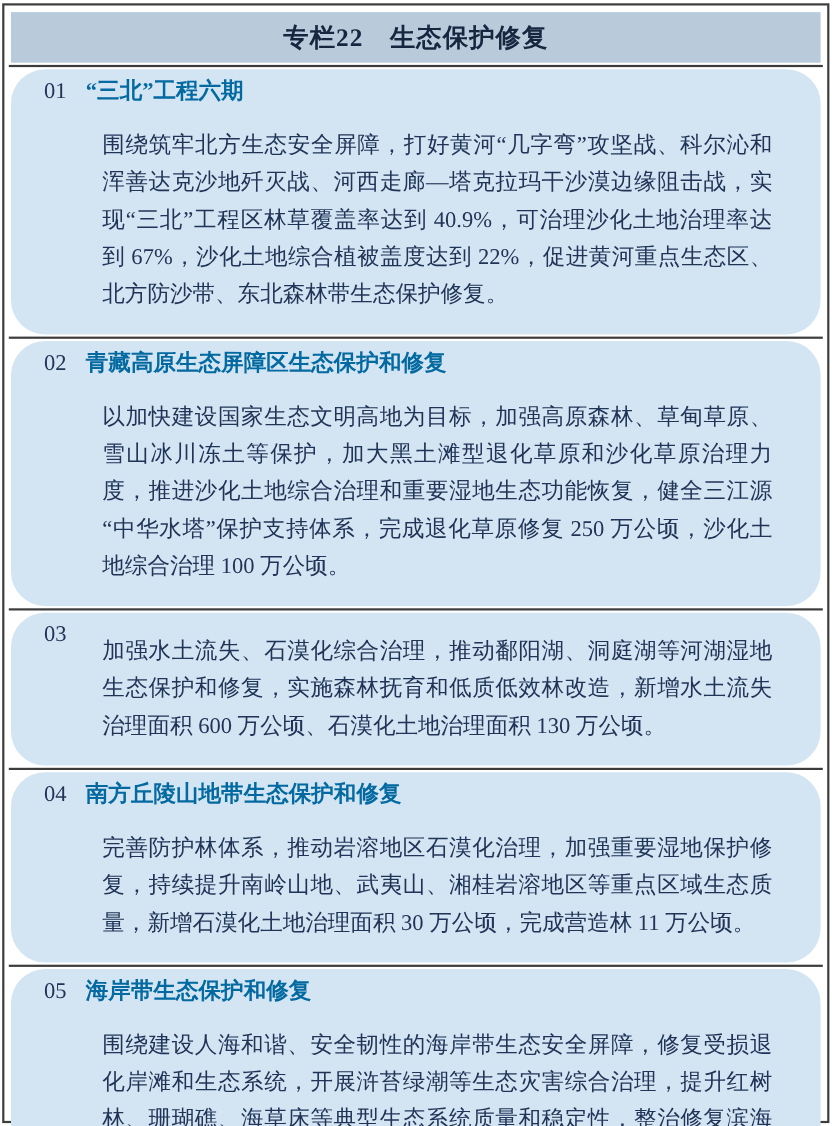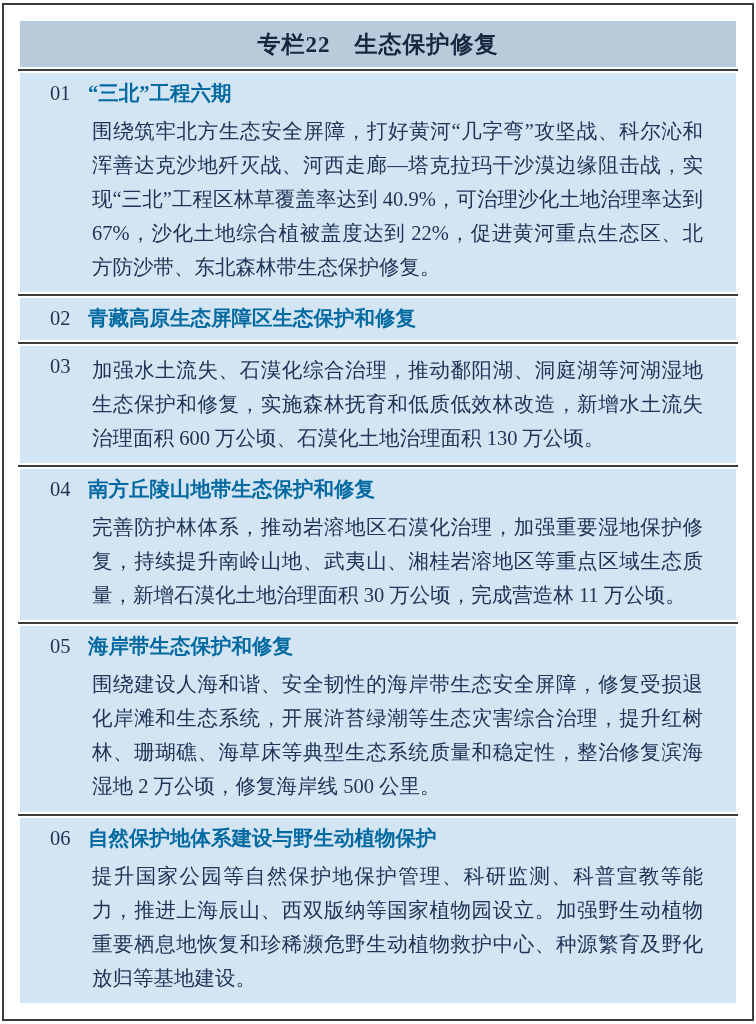--- a/index.html
+++ b/index.html
@@ -14,21 +14,21 @@
     box-sizing: border-box;
     background: #ffffff;
     padding: 3px 2px;
   }
   .panel {
     box-sizing: border-box;
     width: 752px;
     height: 1018px;
     border: 2px solid #3c3c3c;
     background: #ffffff;
-    padding: 16px;
+    padding: 6px;
     display: flex;
     flex-direction: column;
   }
   .panel-header {
     background: #b9cbdb;
     text-align: center;
     padding: 8px 0 7px 0;
     font-size: 23px;
     font-weight: bold;
     color: #15263f;
@@ -40,38 +40,39 @@
     background: #3c3c3c;
     margin: 2px -2px;
     flex: 0 0 auto;
   }
   .row {
     background: #d3e5f2;
     position: relative;
     padding: 3px 29px 4px 68px;
     color: #203457;
     flex: 1 1 auto;
+    border-radius: 31px;
   }
   .num {
     position: absolute;
     left: 30px;
     top: 3px;
     font-size: 20.5px;
     line-height: 34px;
     color: #203457;
   }
   .sec-title {
     margin: 0;
     font-size: 20.5px;
     line-height: 34px;
     font-weight: 600;
     color: #0369a1;
   }
   .sec-body {
-    margin: 4px;
+    margin: 15px;
     font-size: 20.5px;
     line-height: 34px;
     text-align: justify;
     text-justify: inter-ideograph;
     color: #203457;
   }
 </style>
 </head>
 <body>
 
@@ -88,20 +89,21 @@
       <span class="num">01</span>
       <h3 class="sec-title">“三北”工程六期</h3>
       <p class="sec-body">围绕筑牢北方生态安全屏障，打好黄河“几字弯”攻坚战、科尔沁和浑善达克沙地歼灭战、河西走廊—塔克拉玛干沙漠边缘阻击战，实现“三北”工程区林草覆盖率达到 40.9%，可治理沙化土地治理率达到 67%，沙化土地综合植被盖度达到 22%，促进黄河重点生态区、北方防沙带、东北森林带生态保护修复。</p>
     </section>
 
     <div class="sep"></div>
 
     <section class="row">
       <span class="num">02</span>
       <h3 class="sec-title">青藏高原生态屏障区生态保护和修复</h3>
+      <p class="sec-body">以加快建设国家生态文明高地为目标，加强高原森林、草甸草原、雪山冰川冻土等保护，加大黑土滩型退化草原和沙化草原治理力度，推进沙化土地综合治理和重要湿地生态功能恢复，健全三江源“中华水塔”保护支持体系，完成退化草原修复 250 万公顷，沙化土地综合治理 100 万公顷。</p>
     </section>
 
     <div class="sep"></div>
 
     <section class="row">
       <span class="num">03</span>
       <p class="sec-body">加强水土流失、石漠化综合治理，推动鄱阳湖、洞庭湖等河湖湿地生态保护和修复，实施森林抚育和低质低效林改造，新增水土流失治理面积 600 万公顷、石漠化土地治理面积 130 万公顷。</p>
     </section>
 
     <div class="sep"></div>

